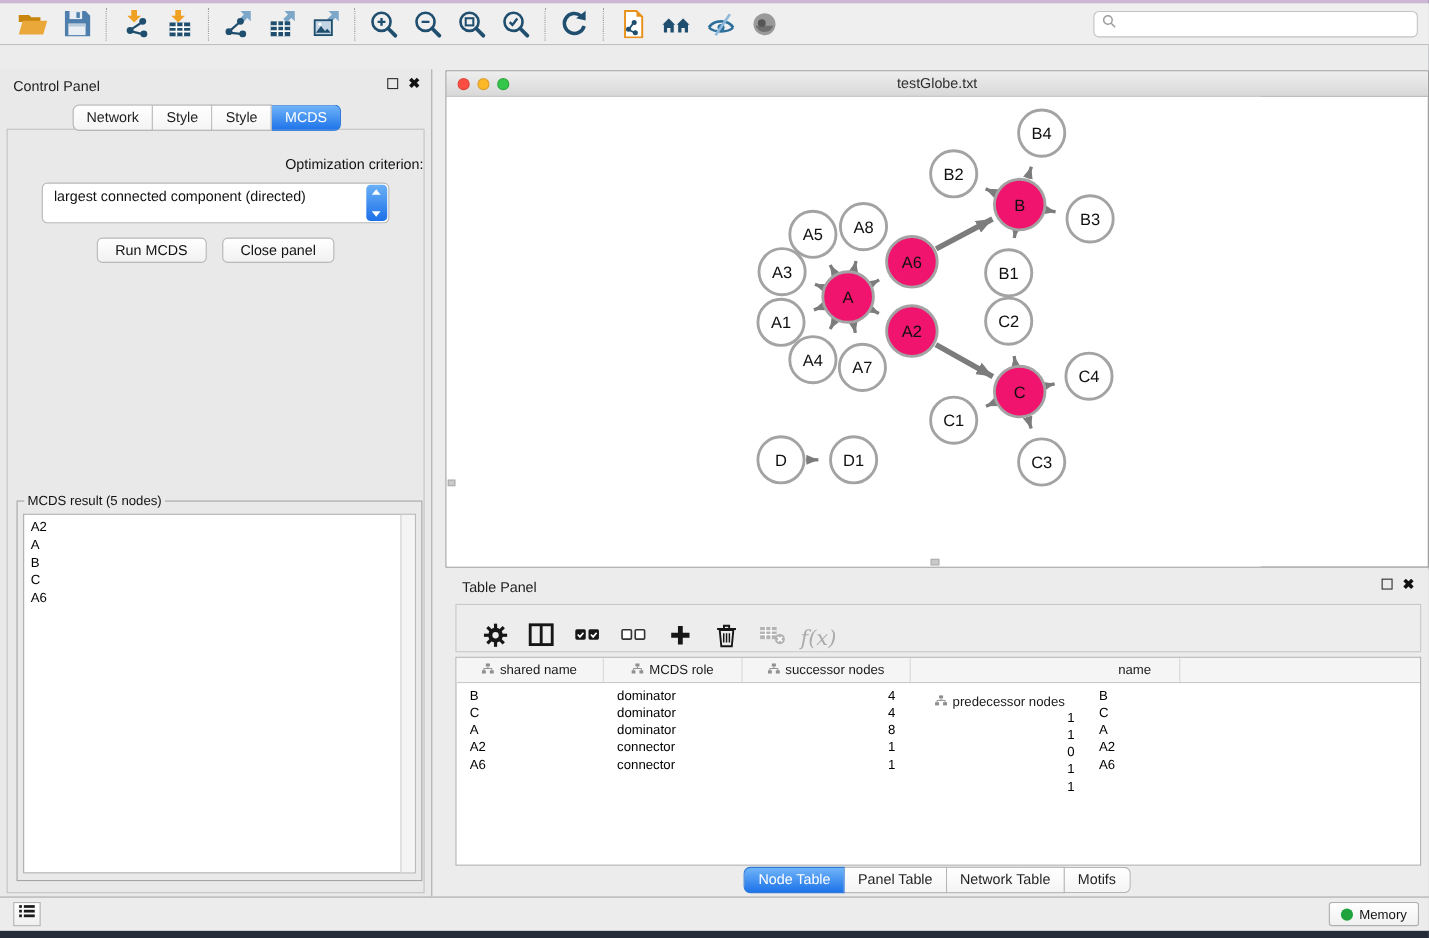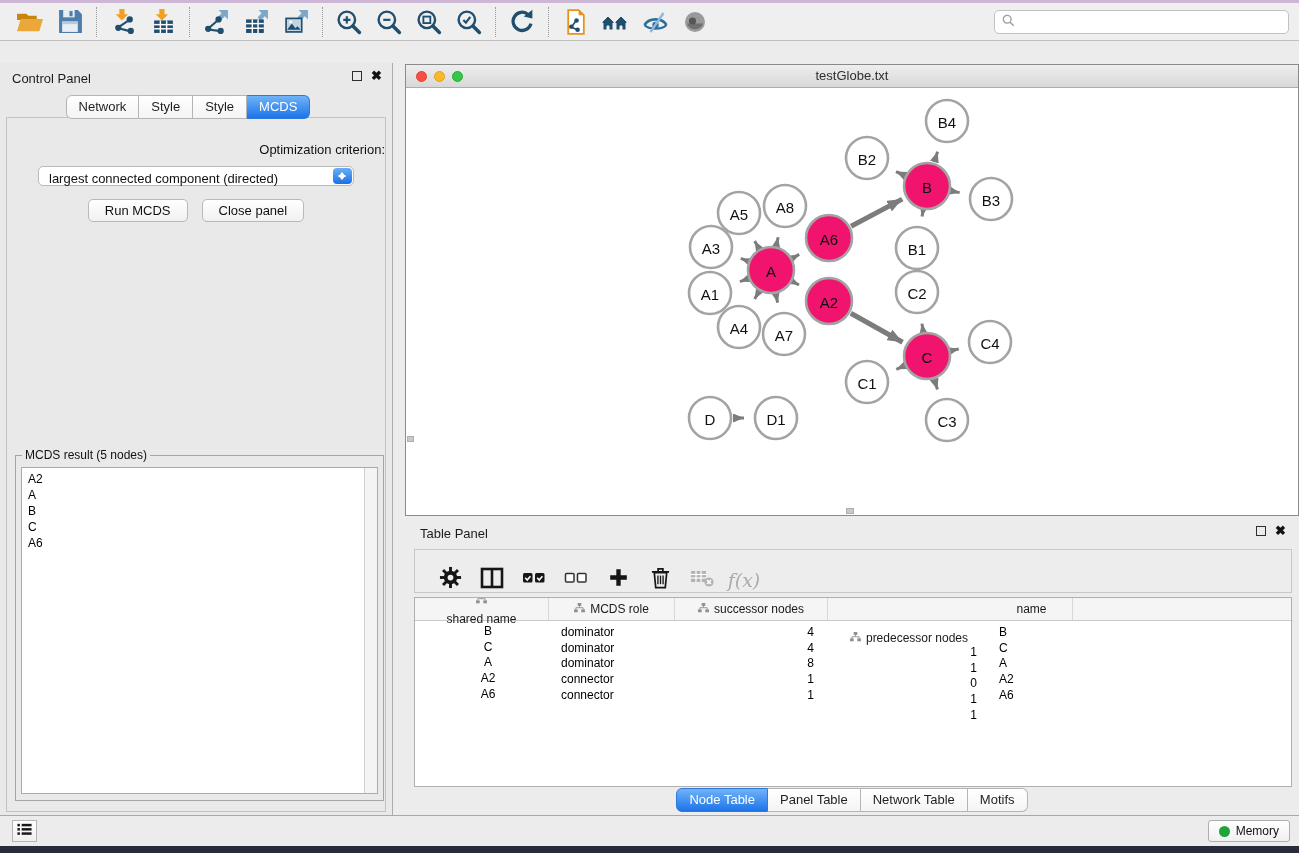--- a/index.html
+++ b/index.html
@@ -36,21 +36,21 @@
 
   .tabs-row { position:absolute; left:0; right:16px; top:32px; display:flex; justify-content:center; z-index:3; }
   .tab { background:linear-gradient(#FFFFFF,#F4F4F4); border:1px solid #B5B5B5; padding:3px 12px 4px; font-size:13px; color:#1F1F1F; cursor:default; }
   .tab + .tab { border-left:none; }
   .tab.first { border-radius:6px 0 0 6px; }
   .tab.last { border-radius:0 6px 6px 0; }
   .tab.active { background:linear-gradient(#6FB3F8,#1D73E9); color:#fff; border-color:#3079D8; }
 
   #cp-content { position:absolute; left:6px; right:6px; top:54px; bottom:6px; border:1px solid #C2C2C2; background:#E9E9E9; }
   #criterion-label { margin-top:24px; text-align:right; font-size:13px; color:#111; }
-  #criterion-select { position:relative; width:316px; height:20px; margin:9px auto 0; background:#fff; border:1px solid #B9B9B9; border-radius:5px; }
+  #criterion-select { position:relative; width:316px; height:37px; margin:9px auto 0; background:#fff; border:1px solid #B9B9B9; border-radius:5px; }
   #criterion-select .sel-text { position:absolute; left:10px; top:4px; font-size:13px; color:#111; white-space:nowrap; }
   .stepper { position:absolute; right:1px; top:1px; bottom:1px; width:19px; border-radius:4px; background:linear-gradient(#6AB0F7,#1C70E8); }
   .stepper:before, .stepper:after { content:""; position:absolute; left:5px; border-left:4.5px solid transparent; border-right:4.5px solid transparent; }
   .stepper:before { top:4px; border-bottom:5px solid #fff; }
   .stepper:after { bottom:4px; border-top:5px solid #fff; }
   #cp-buttons { display:flex; justify-content:center; gap:14px; margin-top:13px; }
   .btn { background:linear-gradient(#FFFFFF,#F1F1F1); border:1px solid #B9B9B9; border-radius:5px; font-size:13px; color:#111; padding:3px 16px; height:23px; cursor:default; }
 
   #mcds-fieldset { position:absolute; left:8px; top:337px; width:369px; height:346px; border:1px solid #A5A5A5; }
   #mcds-legend { position:absolute; left:6px; top:-8px; background:#E9E9E9; padding:0 3px; font-size:12px; color:#111; }
@@ -73,21 +73,21 @@
   #tp-toolbar { position:absolute; left:9px; top:31px; width:878px; height:44px; background:#EDEDED; border:1px solid #C8C8C8; display:flex; align-items:center; padding-left:16px; gap:4px; }
   .tp-btn { width:38px; height:34px; display:flex; align-items:center; justify-content:center;margin-top:17px; }
   .fx-label { font-family:"DejaVu Serif", serif; font-style:italic; font-size:19px; color:#ABABAB; }
 
   #node-table { position:absolute; left:9px; top:79px; width:878px; height:190px; background:#fff; border:1px solid #B0B0B0; overflow:hidden; }
   .t-header { display:flex; height:23px; background:#F5F5F5; border-bottom:1px solid #C9C9C9; }
   .th { display:flex; align-items:center; justify-content:center; gap:5px; font-size:12px; color:#1A1A1A; border-right:1px solid #D8D8D8; }
   .th:last-child { border-right:none; }
   .t-row { display:flex; height:15.7px; align-items:center; }
   .td { font-size:12px; color:#000; display:flex; align-items:center; height:100%; }
-  .c0 { width:134px;flex-direction:column; } .c1 { width:126px; } .c2 { width:153px; } .c3 { width:163px;margin-top:40px; } .c4 { width:82px; } .cf { flex:1; }
+  .c0 { width:134px; } .c1 { width:126px; } .c2 { width:153px; } .c3 { width:163px;margin-top:40px; } .c4 { width:82px; } .cf { flex:1; }
   .td.c0, .td.c1 { padding-left:12px; }
   .td.c2, .td.c3 { justify-content:flex-end; padding-right:14px; }
   .td.c4 { padding-left:8px; }
   .t-body { padding-top:3px; }
 
   #tp-tabs { position:absolute; left:0; right:0; top:270px; display:flex; justify-content:center; }
 
   
   #statusbar { position:absolute; left:0; bottom:0; width:1299px; height:31px; background:#ECECEC; border-top:1px solid #A8A8A8; }
   #list-btn { position:absolute; left:12px; top:4px; width:25px; height:22px; background:linear-gradient(#FFFFFF,#EFEFEF); border:1px solid #B5B5B5; display:flex; align-items:center; justify-content:center; }

